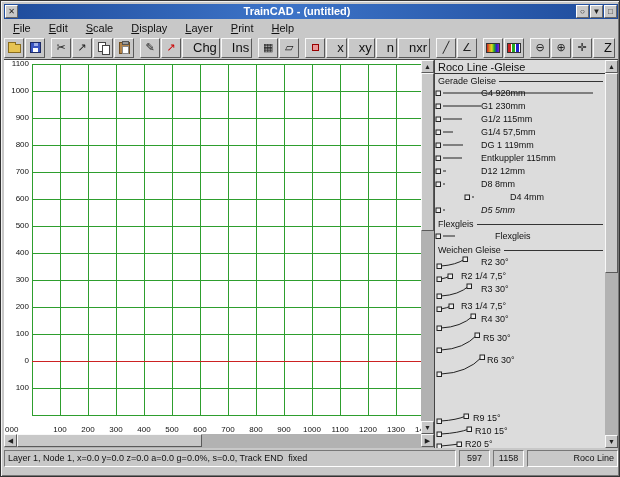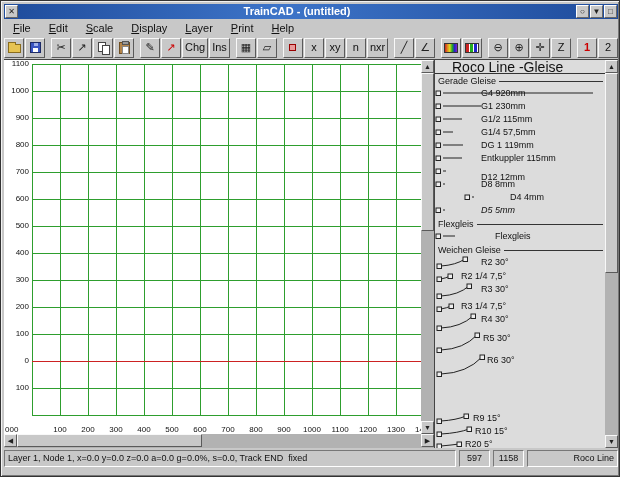--- a/index.html
+++ b/index.html
@@ -21,21 +21,21 @@
   
   .menubar{position:absolute;left:3px;top:19px;width:614px;height:16px;display:flex;align-items:center;font-size:11px;}
   .menu-item{padding:1px 9px;color:#111;text-align:right;}
   .menu-item::first-letter{text-decoration:underline;}
 
   
   .toolbar{position:absolute;left:3px;top:35px;width:614px;height:23px;display:flex;align-items:center;}
   .tb-btn{min-width:20px;height:20px;background:#c8c8c8;border:1px solid;border-color:#f8f8f8 #5a5a5a #5a5a5a #f8f8f8;
           display:flex;align-items:center;justify-content:center;margin-right:1px;flex:0 0 auto;}
   .tb-sep{width:5px;height:20px;flex:0 0 auto;}
-  .tb-label{font-size:11px;line-height:1;padding:0 2px;color:#111;}
+  .tb-label{font-size:13px;line-height:1;padding:0 2px;color:#111;margin-left:8px;}
   .icon{font-size:11px;line-height:1;color:#222;display:block;}
   .g-folder{width:13px;height:9px;background:#e6c352;border:1px solid #8a6d1d;position:relative;margin-top:2px;font-size:0;}
   .g-folder::before{content:"";position:absolute;left:-1px;top:-3px;width:6px;height:2px;background:#e6c352;border:1px solid #8a6d1d;border-bottom:none;}
   .g-disk{width:11px;height:11px;background:#3a55c0;border:1px solid #1c2a66;position:relative;font-size:0;}
   .g-disk::before{content:"";position:absolute;left:2px;top:5px;width:5px;height:4px;background:#fff;}
   .g-disk::after{content:"";position:absolute;left:3px;top:0;width:4px;height:3px;background:#9fb0e8;}
   .g-copy{width:13px;height:13px;position:relative;font-size:0;}
   .g-copy::before{content:"";position:absolute;left:1px;top:1px;width:6px;height:8px;background:#fff;border:1px solid #444;}
   .g-copy::after{content:"";position:absolute;left:5px;top:4px;width:6px;height:8px;background:#fff;border:1px solid #444;}
   .g-paste{width:11px;height:12px;background:#b5854a;border:1px solid #6e4e21;position:relative;font-size:0;}
@@ -59,21 +59,21 @@
   .xlab{position:absolute;top:8px;width:24px;text-align:center;font-size:8px;color:#111;line-height:10px;}
 
   
   .scrollbar{position:absolute;background:#b2b2b2;}
   .sb-btn{position:absolute;width:13px;height:13px;background:#c8c8c8;border:1px solid;
           border-color:#f8f8f8 #5a5a5a #5a5a5a #f8f8f8;font-size:7px;line-height:11px;text-align:center;color:#222;}
   .sb-thumb{position:absolute;background:#c8c8c8;border:1px solid;border-color:#f8f8f8 #5a5a5a #5a5a5a #f8f8f8;}
 
   
   .panel{position:absolute;left:430px;top:0;width:171px;height:388px;background:#dcdcdc;border-left:1px solid #444;overflow:hidden;}
-  .lib-title{height:14px;line-height:14px;padding-left:17px;border-bottom:1px solid #333;font-size:14px;color:#111;}
+  .lib-title{height:14px;line-height:14px;padding-left:3px;border-bottom:1px solid #333;font-size:11px;color:#111;}
   .lib-hdr{height:13px;display:flex;align-items:center;padding-left:3px;font-size:9px;color:#111;}
   .lib-hdr .rule{flex:1;border-top:1px solid #333;margin:1px 2px 0 3px;height:0;}
   .lib-item{position:relative;width:171px;}
   .lib-item svg{position:absolute;left:0;top:0;}
   .lib-label{position:absolute;font-size:9px;line-height:10px;color:#111;white-space:nowrap;}
 
   
   .statusbar{position:absolute;left:3px;top:449px;width:614px;height:17px;display:flex;gap:3px;font-size:9px;color:#111;}
   .sfield{border:1px solid;border-color:#777 #fff #fff #777;background:#c8c8c8;line-height:15px;padding:0 3px;
           white-space:pre;overflow:hidden;}
@@ -294,21 +294,21 @@
             <line x1="8" y1="6" x2="27" y2="6" stroke="#222222"></line>
             <rect x="1" y="4" width="4.5" height="4.5" fill="#eeeeee" stroke="#222222" stroke-width="1"></rect>
           </svg>
           <span class="lib-label" style="left: 46px; top: 1px;">Entkuppler 115mm</span>
         </div>
         <div class="lib-item" style="height: 13px;">
           <svg width="168" height="13">
             <line x1="8" y1="6" x2="11" y2="6" stroke="#222222"></line>
             <rect x="1" y="4" width="4.5" height="4.5" fill="#eeeeee" stroke="#222222" stroke-width="1"></rect>
           </svg>
-          <span class="lib-label" style="left: 46px; top: 7px;">D12 12mm</span>
+          <span class="lib-label" style="left: 46px; top: 1px;">D12 12mm</span>
         </div>
         <div class="lib-item" style="height: 13px;">
           <svg width="168" height="13">
             <line x1="8" y1="6" x2="10" y2="6" stroke="#222222"></line>
             <rect x="1" y="4" width="4.5" height="4.5" fill="#eeeeee" stroke="#222222" stroke-width="1"></rect>
           </svg>
           <span class="lib-label" style="left: 46px; top: 1px;">D8 8mm</span>
         </div>
         <div class="lib-item" style="height: 13px; margin-left: 29px;">
           <svg width="168" height="13">

